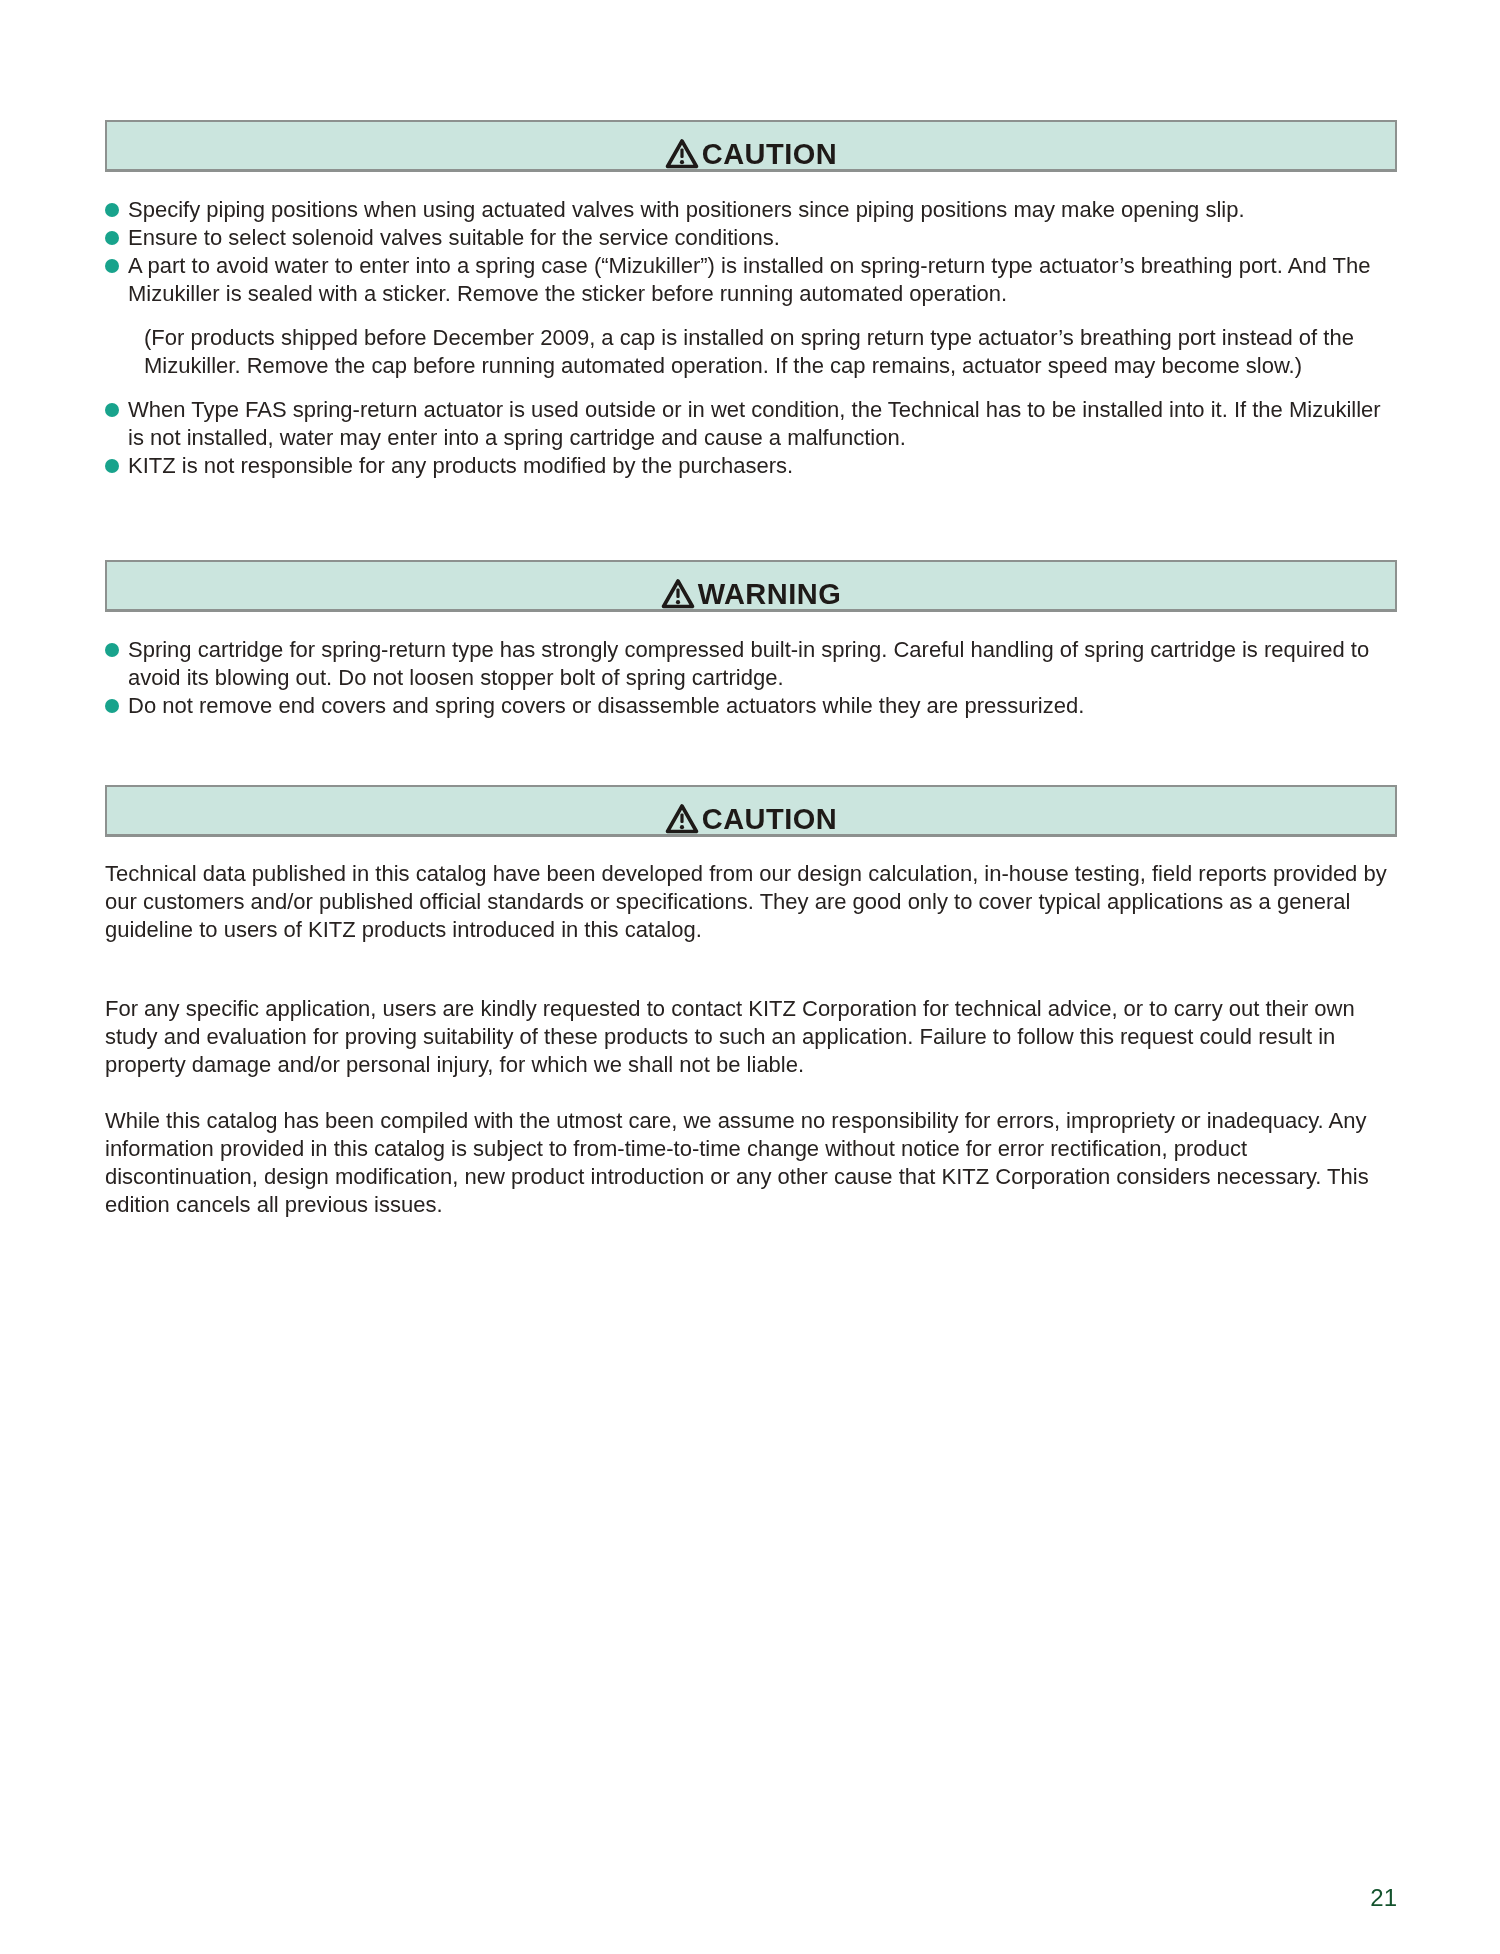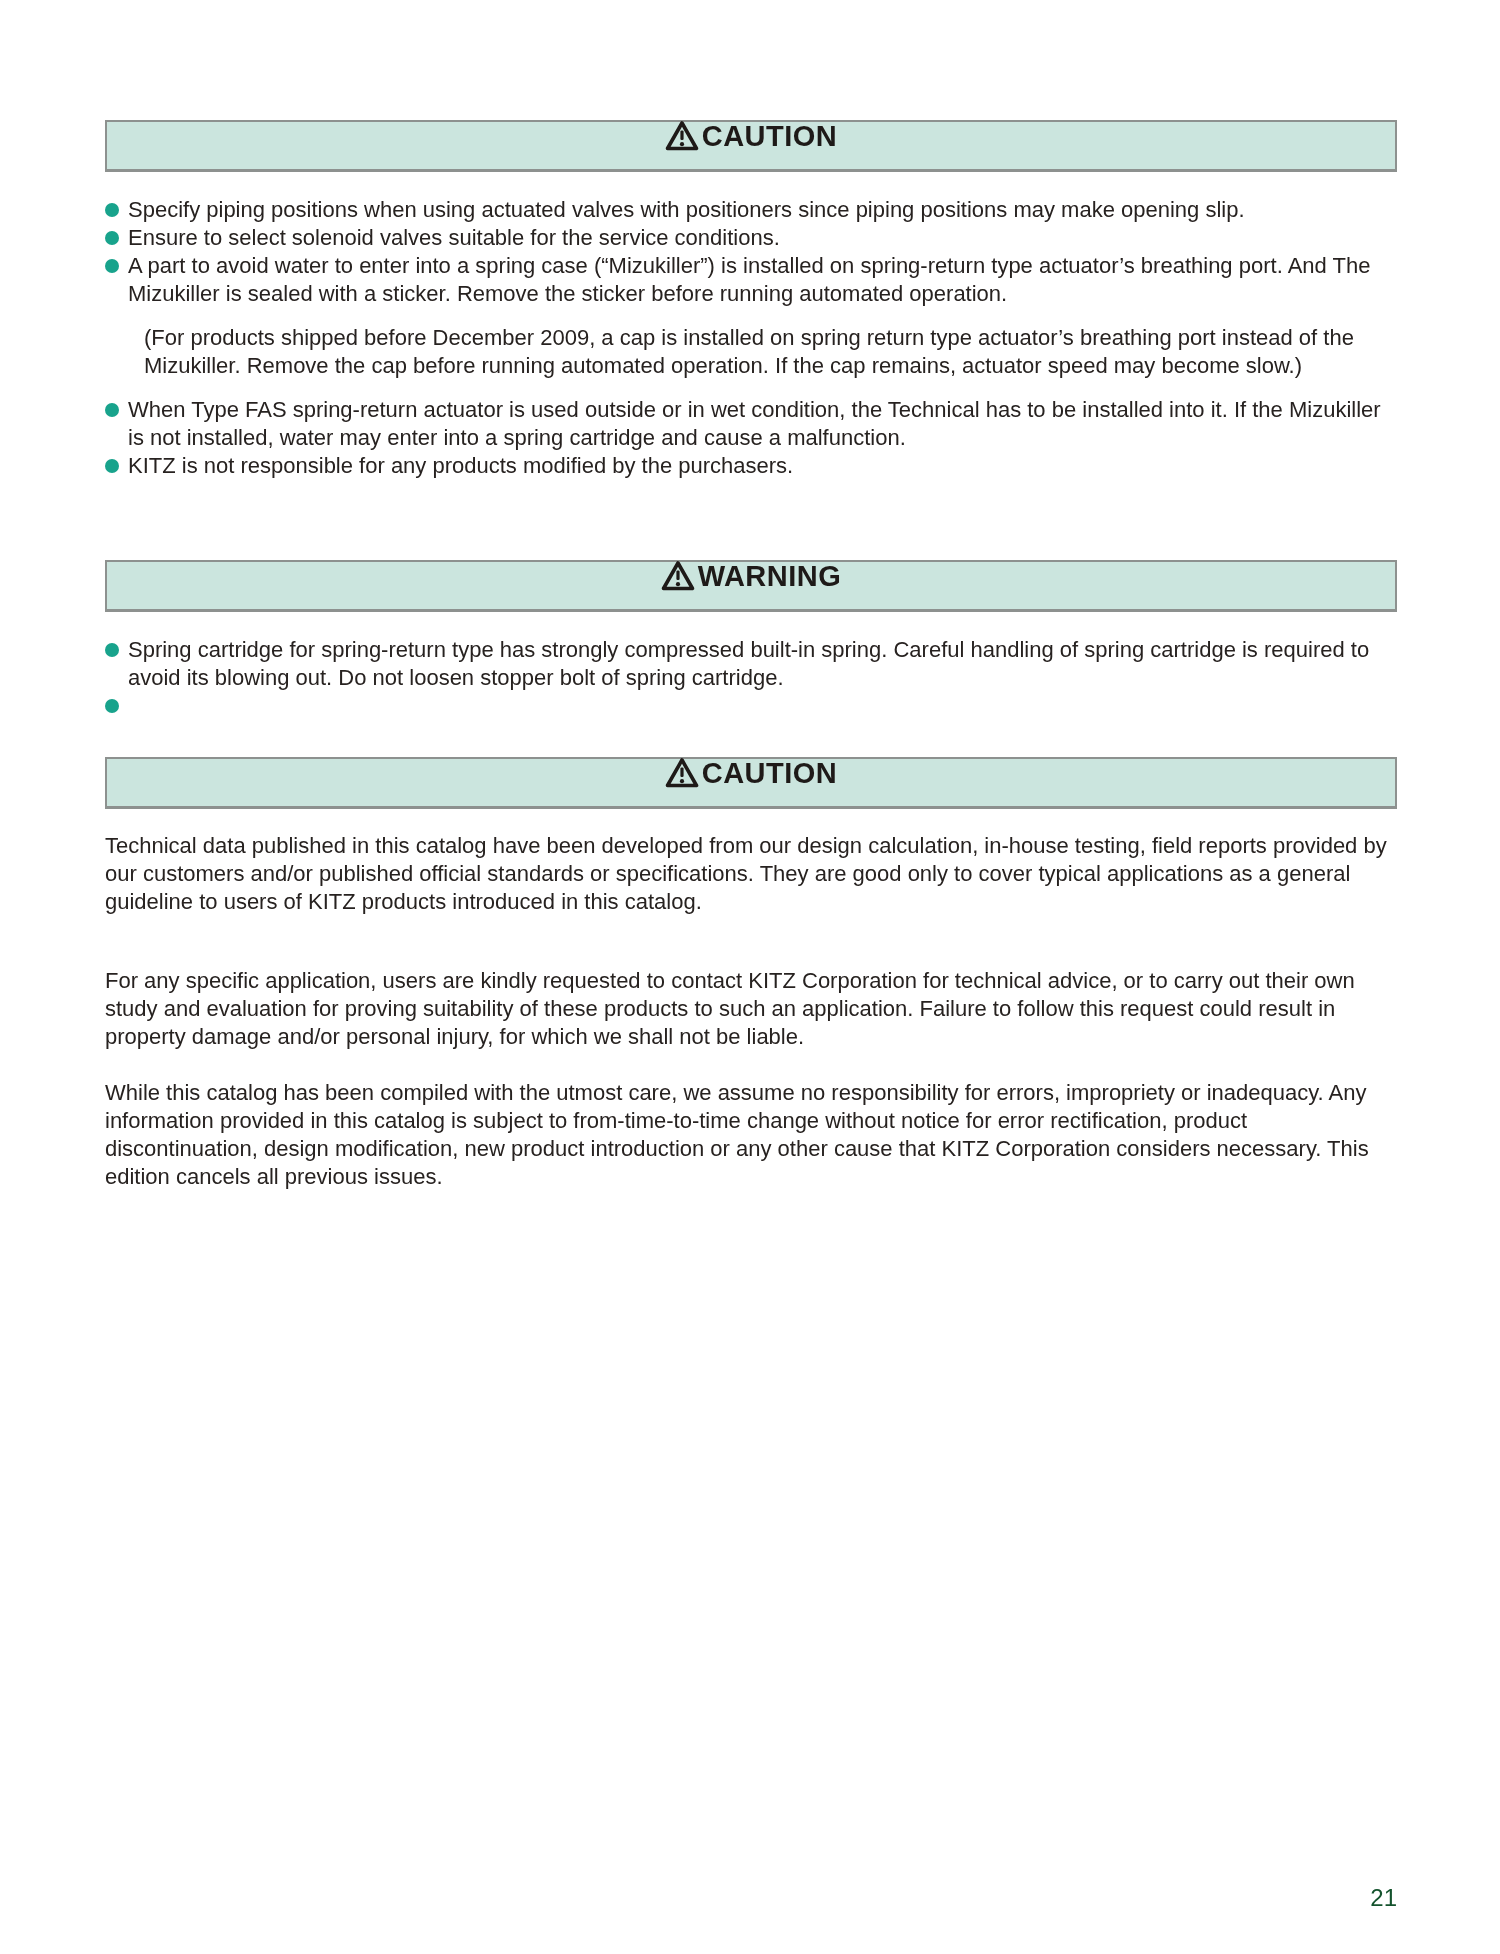--- a/index.html
+++ b/index.html
@@ -18,21 +18,21 @@
     top:0;
     width:1292px;
   }
   .alert-bar{
     box-sizing:border-box;
     height:52px;
     background:#cbe5de;
     border:2px solid #8d918f;
     border-bottom-width:3px;
     display:flex;
-    align-items:flex-start;
+    align-items:flex-end;
     justify-content:center;
     gap:3px;
   }
   .alert-title{
     font-weight:bold;
     font-size:29px;
     letter-spacing:0.5px;
     color:#1e1a18;
     line-height:1;
   }
@@ -134,20 +134,21 @@
         </span>
         <span class="alert-title">WARNING</span>
       </header>
       <ul class="bullets">
         <li>
           <span class="dot"></span>
           <span>Spring cartridge for spring-return type has strongly compressed built-in spring. Careful handling of spring cartridge is required to avoid its blowing out. Do not loosen stopper bolt of spring cartridge.</span>
         </li>
         <li>
           <span class="dot"></span>
+          <span>Do not remove end covers and spring covers or disassemble actuators while they are pressurized.</span>
         </li>
       </ul>
     </section>
 
     <section>
       <header class="alert-bar bar-3">
         <span class="warn-icon">
           <svg width="34" height="31" viewBox="0 0 34 31" aria-hidden="true">
             <path d="M17 3 L31.5 28.5 H2.5 Z" fill="none" stroke="#1e1a18" stroke-width="3.6" stroke-linejoin="round"></path>
             <rect x="15.4" y="10.5" width="3.2" height="9.5" rx="1.2" fill="#1e1a18"></rect>

